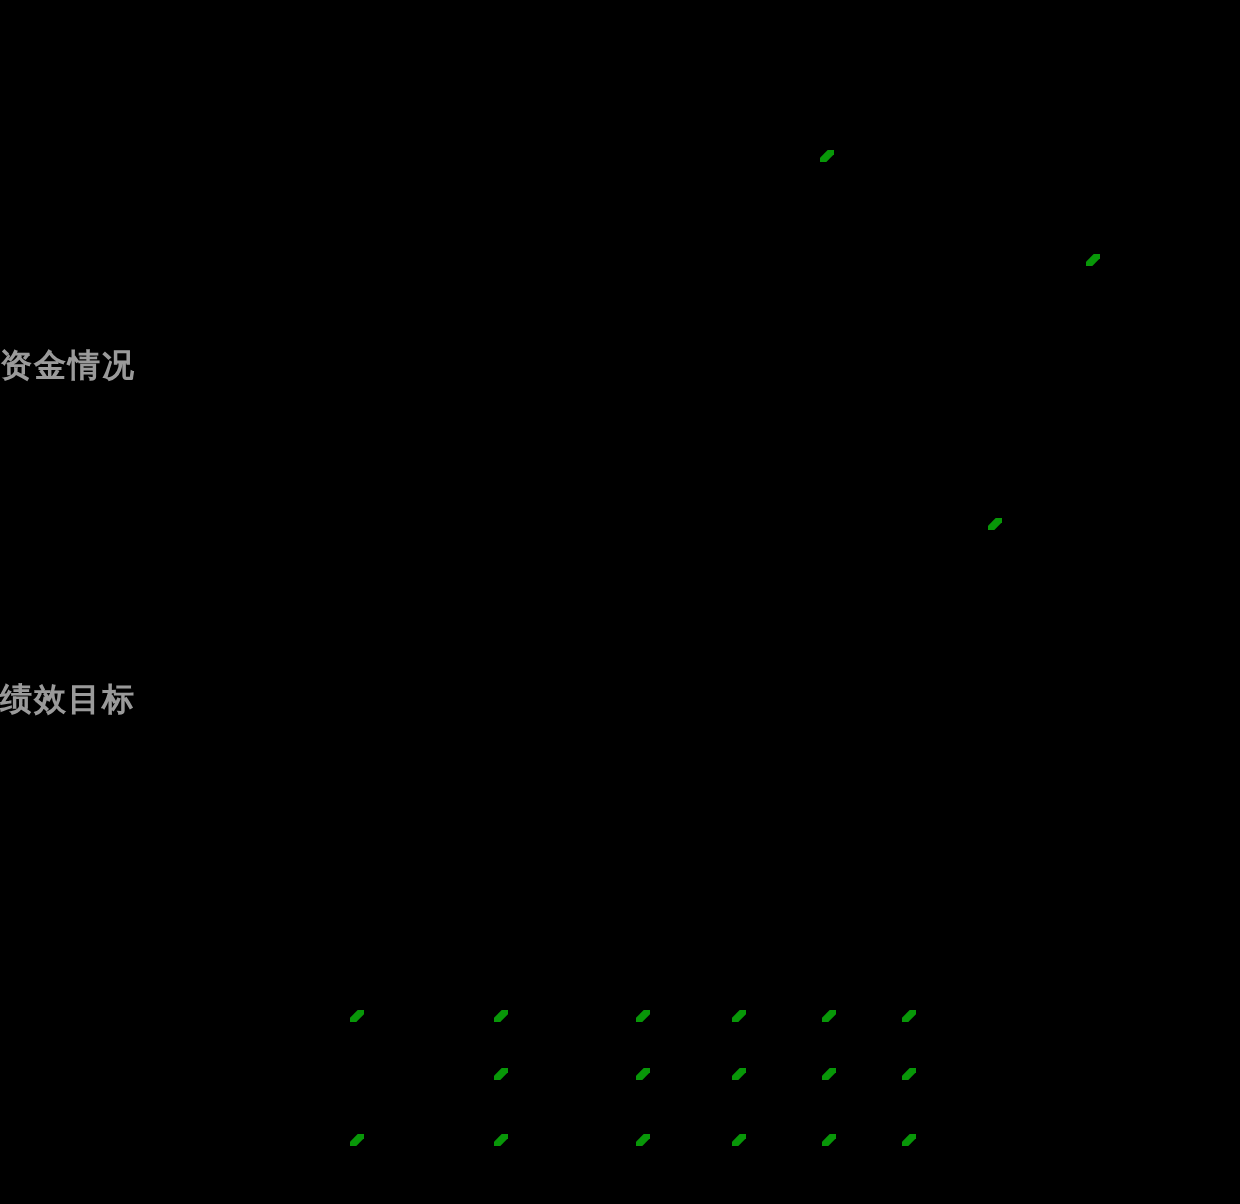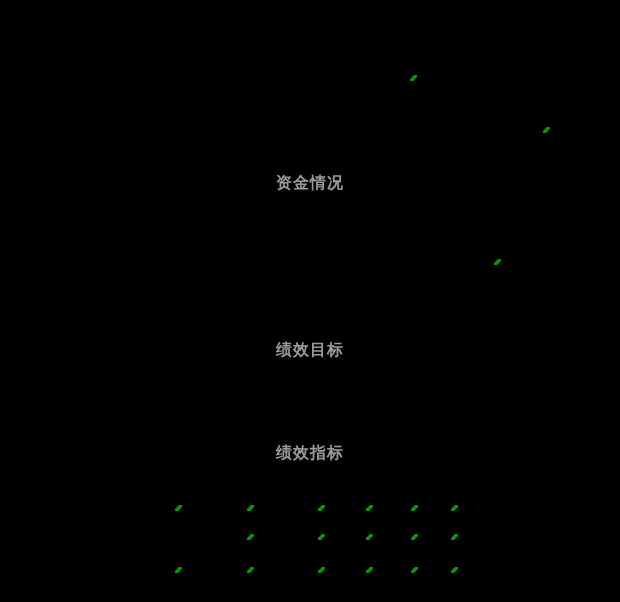--- a/index.html
+++ b/index.html
@@ -13,21 +13,20 @@
     height: 602px;
     background: var(--page-bg, #000);
     overflow: hidden;
     font-family: "DejaVu Sans", sans-serif;
   }
   .section-title {
     position: absolute;
     left: 0;
     right: 0;
     margin: 0;
-    text-align: center;
     font-size: 16px;
     font-weight: bold;
     letter-spacing: 1px;
     color: var(--heading-color, #9a9a9a);
     font-family: "DejaVu Sans", sans-serif;
   }
   .title-funds   { top: 173px; }
   .title-goals   { top: 340px; }
   .title-metrics { top: 443px; }
   .check {
@@ -39,21 +38,20 @@
     clip-path: polygon(55% 0%, 100% 0%, 100% 35%, 45% 100%, 0% 100%, 0% 65%);
     display: inline-block;
   }
 </style>
 </head>
 <body>
 
 <div class="page">
   <h2 class="section-title title-funds">资金情况</h2>
   <h2 class="section-title title-goals">绩效目标</h2>
-  <h2 class="section-title title-metrics">绩效指标</h2>
   <div id="check-layer">
       <span class="check" style="left: 410px; top: 75px;"></span>
       <span class="check" style="left: 543px; top: 127px;"></span>
       <span class="check" style="left: 494px; top: 259px;"></span>
       <span class="check" style="left: 175px; top: 505px;"></span>
       <span class="check" style="left: 247px; top: 505px;"></span>
       <span class="check" style="left: 318px; top: 505px;"></span>
       <span class="check" style="left: 366px; top: 505px;"></span>
       <span class="check" style="left: 411px; top: 505px;"></span>
       <span class="check" style="left: 451px; top: 505px;"></span>

